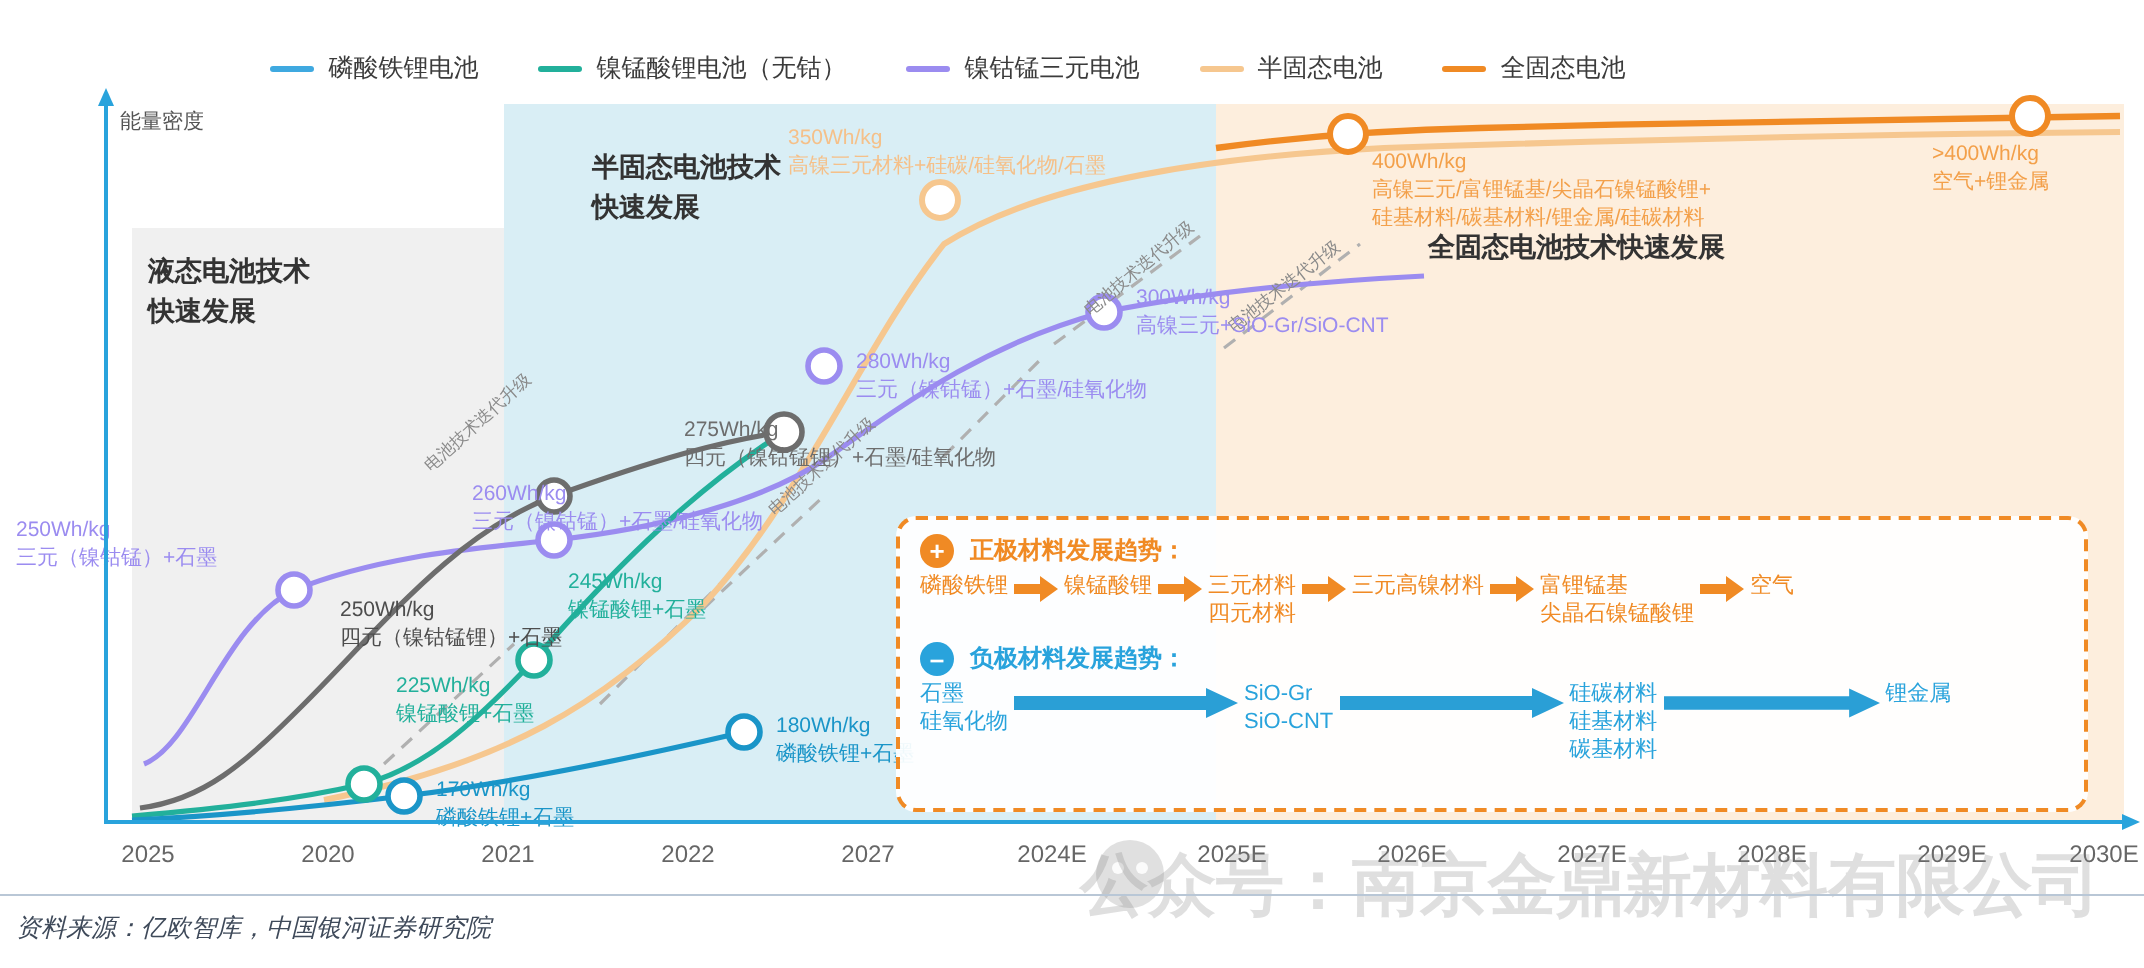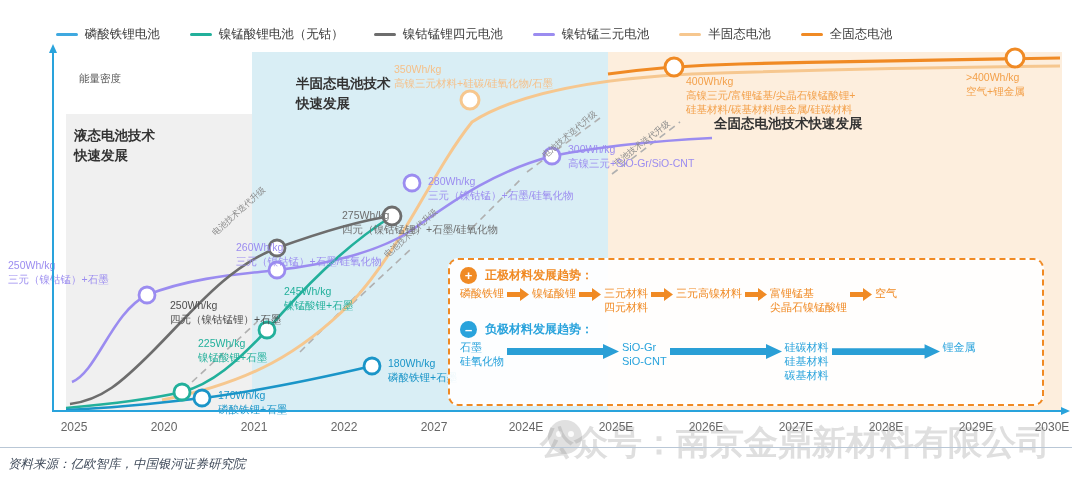--- a/index.html
+++ b/index.html
@@ -33,21 +33,21 @@
   .bl-semi{left:244px;top:22px;}
   .bl-solid{left:662px;top:62px;}
 
   
   .axis-y{position:absolute;left:0px;top:0px;width:0;height:360px;border-left:2.5px solid #29a3dc;}
   .axis-y:after{content:"";position:absolute;left:-5.5px;top:-8px;width:0;height:0;
     border-left:4.5px solid transparent;border-right:4.5px solid transparent;border-bottom:9px solid #29a3dc;}
   .axis-x{position:absolute;left:0px;top:358px;width:1010px;height:0;border-top:2.5px solid #29a3dc;}
   .axis-x:after{content:"";position:absolute;right:-8px;top:-5.5px;width:0;height:0;
     border-top:4.5px solid transparent;border-bottom:4.5px solid transparent;border-left:9px solid #29a3dc;}
-  .ylabel{position:absolute;left:8px;top:20px;font-size:10.5px;color:#555;margin-left:19px;}
+  .ylabel{position:absolute;left:8px;top:2px;font-size:10.5px;color:#555;}
 
   .xticks{position:absolute;left:52px;top:420px;width:1010px;height:20px;}
   .xtick{position:absolute;font-size:12px;color:#666;transform:translateX(-50%);white-space:nowrap;}
 
   
   svg.curves{position:absolute;left:0;top:0;width:1010px;height:360px;overflow:visible;}
 
   
   .ann{position:absolute;font-size:10.5px;line-height:1.35;white-space:nowrap;}
   .ann b{font-weight:normal;display:block;}
@@ -91,24 +91,20 @@
   <div class="legend">
     <div class="legend-item">
       <span class="legend-dash" style="background:#3fa9e0"></span>
       <span class="legend-label">磷酸铁锂电池</span>
     </div>
     <div class="legend-item">
       <span class="legend-dash" style="background:#22b09b"></span>
       <span class="legend-label">镍锰酸锂电池（无钴）</span>
     </div>
     <div class="legend-item">
-      <span class="legend-dash" style="background:#6d6d6d"></span>
-      <span class="legend-label">镍钴锰锂四元电池</span>
-    </div>
-    <div class="legend-item">
       <span class="legend-dash" style="background:#9b8cf0"></span>
       <span class="legend-label">镍钴锰三元电池</span>
     </div>
     <div class="legend-item">
       <span class="legend-dash" style="background:#f6c78f"></span>
       <span class="legend-label">半固态电池</span>
     </div>
     <div class="legend-item">
       <span class="legend-dash" style="background:#f08a24"></span>
       <span class="legend-label">全固态电池</span>

